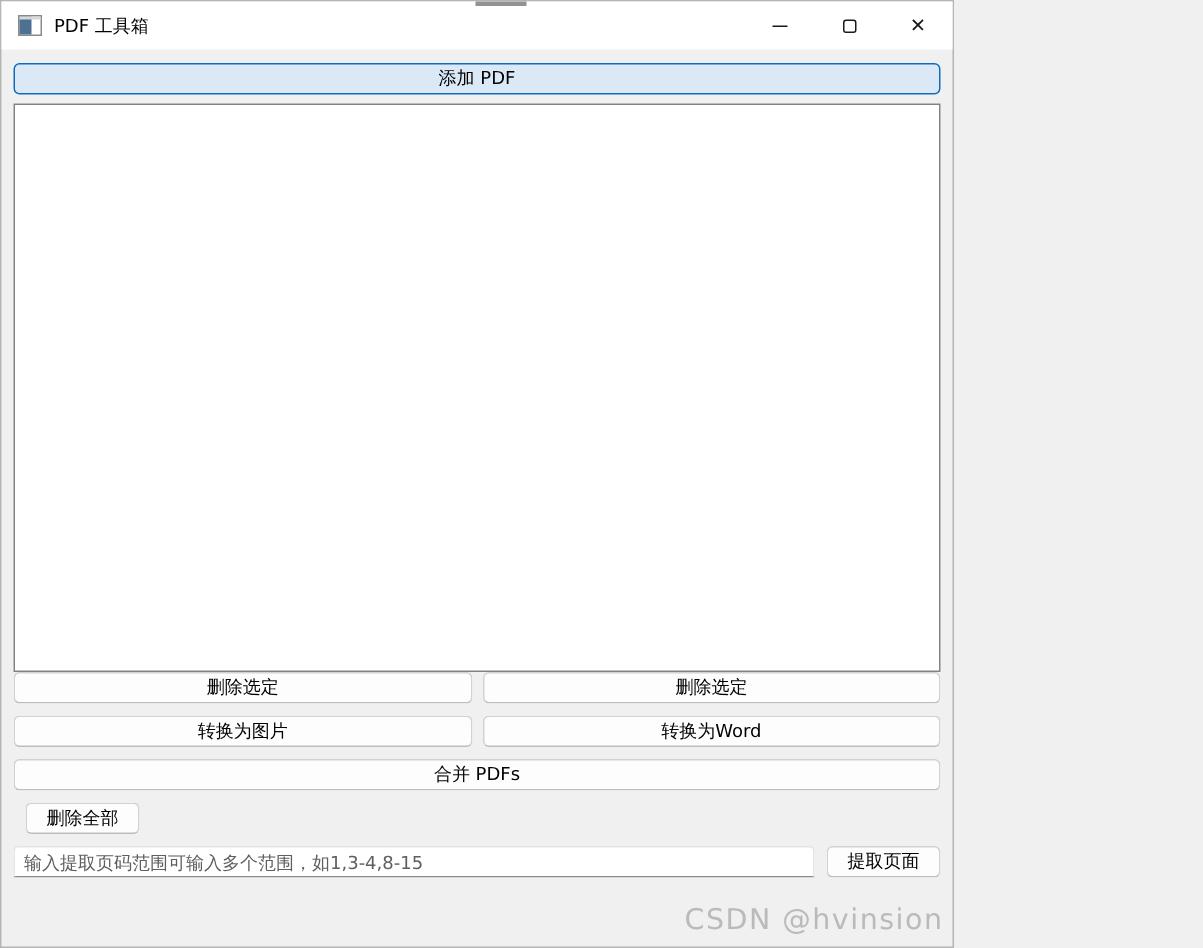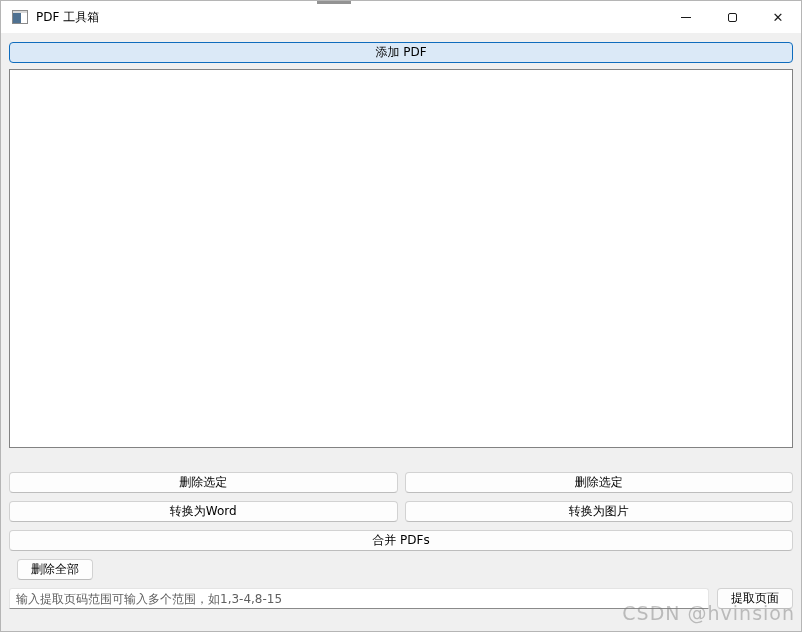--- a/index.html
+++ b/index.html
@@ -6,21 +6,21 @@
   html, body { width: 802px; height: 632px; }
   body {
     font-family: "DejaVu Sans", "Liberation Sans", sans-serif;
     font-size: 12px;
     color: #000;
     background: #f0f0f0;
     position: relative;
     overflow: hidden;
   }
   .window {
-    width: 802px; height: 632px;
+    width: 636px; height: 632px;
     border: 1px solid #b5b5b5;
     background: #f0f0f0;
     display: flex; flex-direction: column;
     position: relative;
   }
   
   .top-smudge {
     position: absolute; top: 0; left: 316px; width: 34px; height: 3px;
     background: #6f6f6f; opacity: .75; z-index: 5;
   }
@@ -69,21 +69,21 @@
     border: 1px solid #0f6cbd;
   }
   .add-btn { width: 100%; flex: 0 0 auto; }
   .file-list {
     margin-top: 6px;
     height: 379px; flex: 0 0 auto;
     background: #ffffff;
     border: 1px solid #828282;
   }
   .action-grid {
-    margin-top: 24px;
+    margin-top: 0;
     display: grid; grid-template-columns: 1fr 1fr;
     column-gap: 7px; row-gap: 8px;
     flex: 0 0 auto;
   }
   .merge-row { margin-top: 8px; flex: 0 0 auto; }
   .merge-row .btn { width: 100%; }
   .op-row {
     margin-top: 8px; display: flex; align-items: center; flex: 0 0 auto;
   }
   .op-input {
@@ -133,22 +133,22 @@
 
   <div class="client">
 
     <button class="btn btn-accent add-btn">添加 PDF</button>
 
     <div class="file-list"></div>
 
     <div class="action-grid">
       <button class="btn">删除选定</button>
       <button class="btn">删除选定</button>
+      <button class="btn">转换为图片</button>
       <button class="btn">转换为Word</button>
-      <button class="btn">转换为图片</button>
     </div>
 
     <div class="merge-row">
       <button class="btn">合并 PDFs</button>
     </div>
 
 
     <div class="op-row">
       <button class="btn op-btn">删除全部</button>
     </div>

